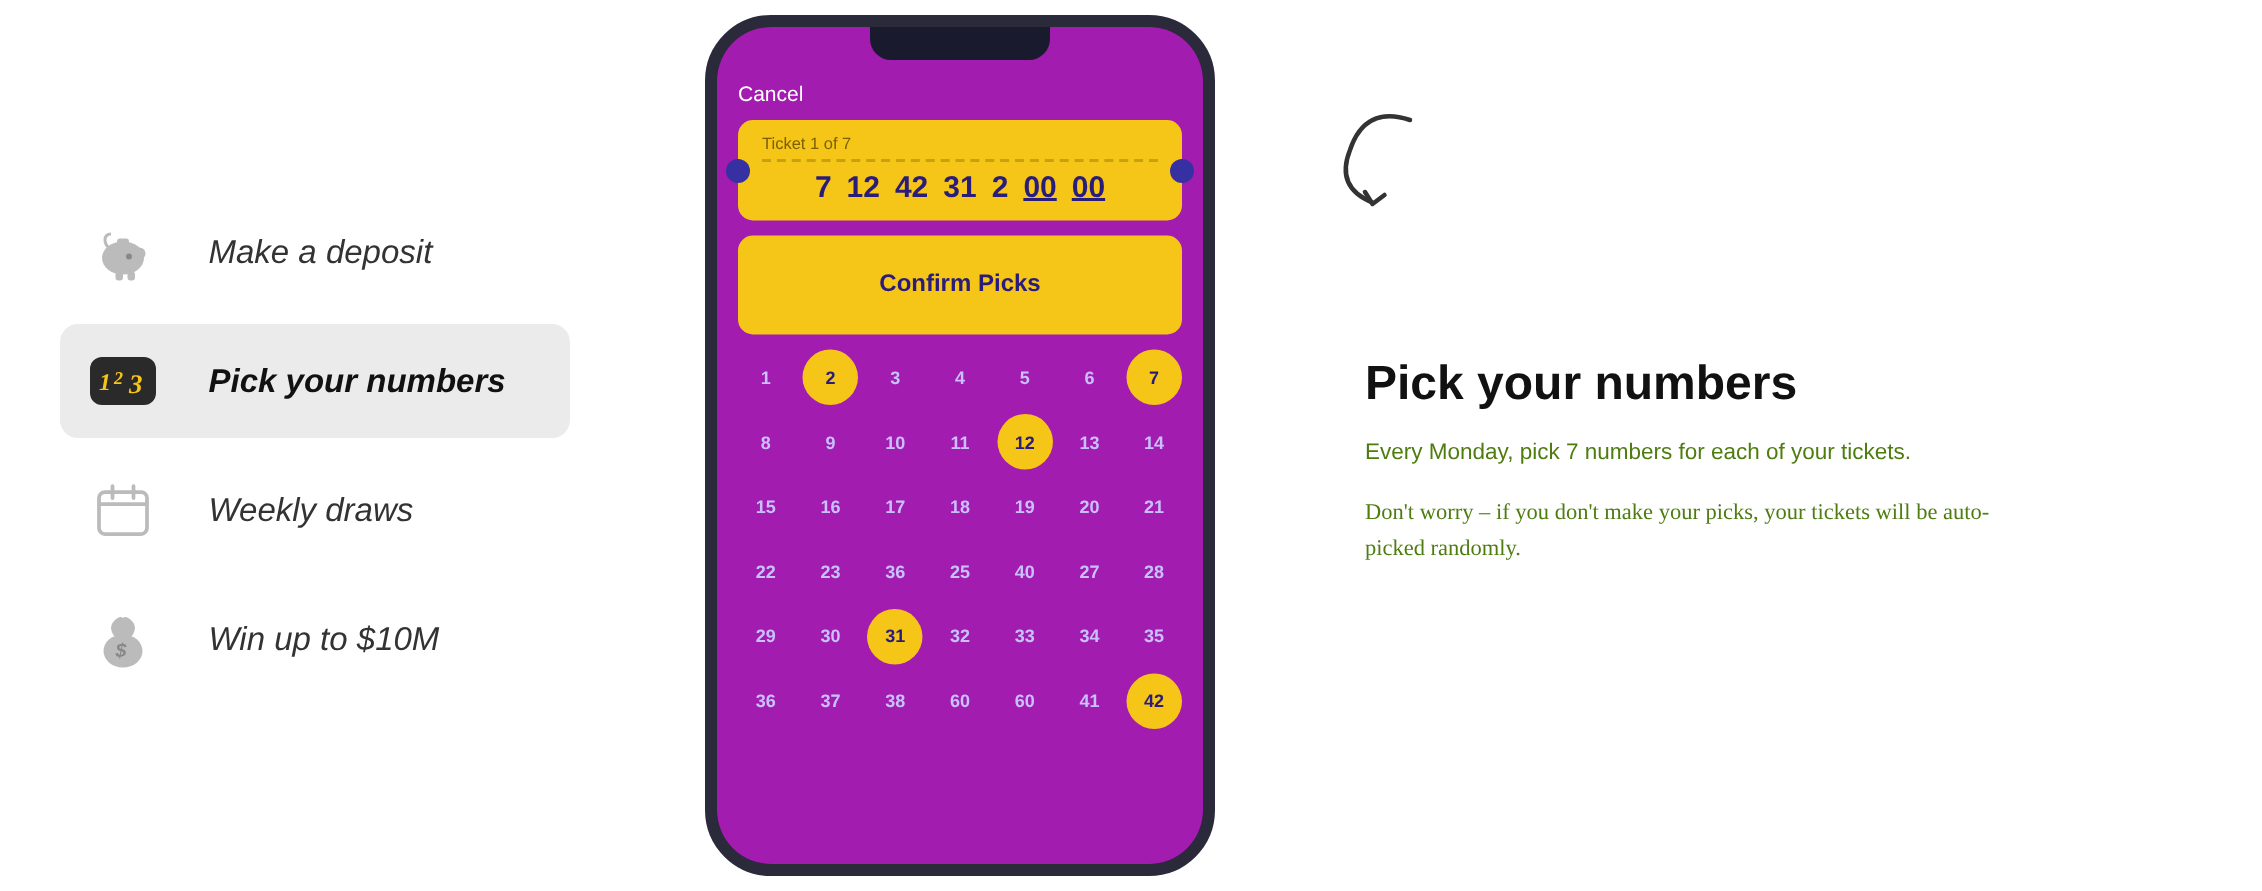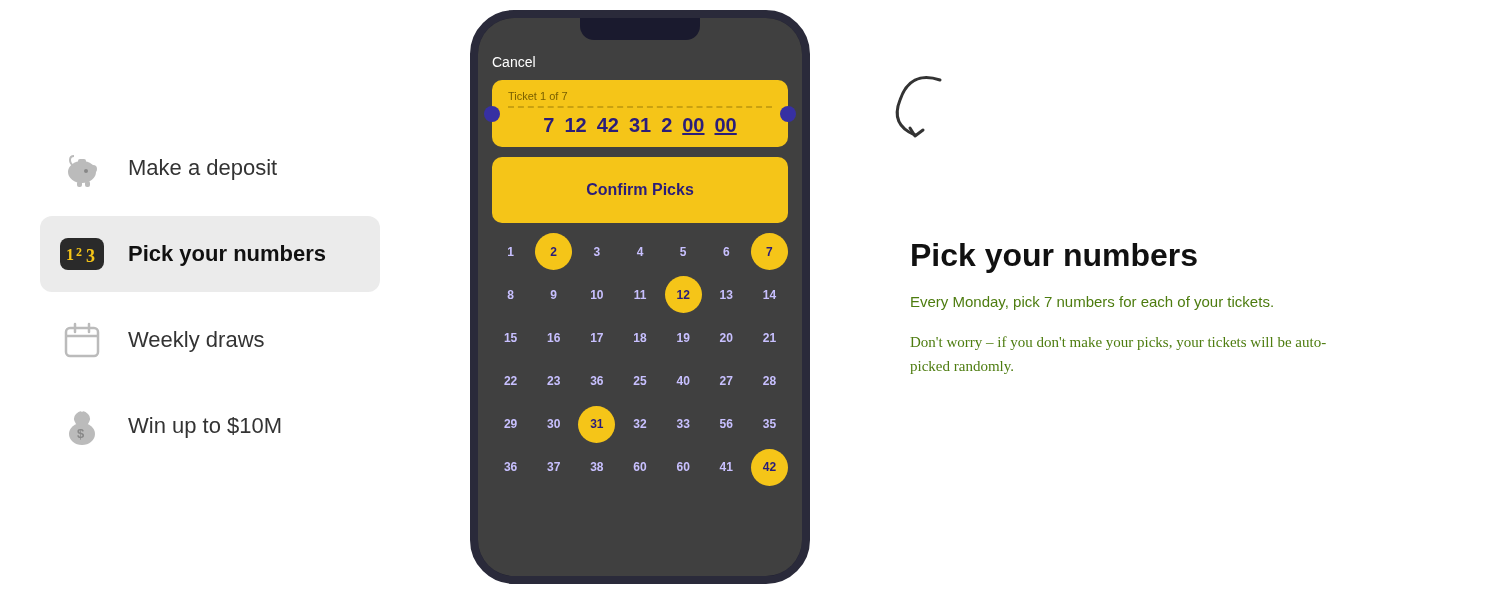--- a/index.html
+++ b/index.html
@@ -19,24 +19,25 @@
       padding: 30px 40px;
       display: flex;
       flex-direction: column;
       gap: 10px;
       justify-content: center;
     }
 
     .sidebar-item {
       display: flex;
       align-items: center;
-      gap: 20px;
+      gap: 31px;
       padding: 12px 16px;
       border-radius: 12px;
       cursor: pointer;
+      font-style: italic;
     }
 
     .sidebar-item.active {
       background: #ebebeb;
     }
 
     .sidebar-item .icon-wrap {
       width: 52px;
       height: 52px;
       display: flex;
@@ -83,21 +84,21 @@
       background: #1a1a2e;
       border-radius: 0 0 14px 14px;
       position: absolute;
       top: 0;
       left: 50%;
       transform: translateX(-50%);
       z-index: 10;
     }
 
     .phone-screen {
-      background: #404040;
+      background: #a21caf;
       flex: 1;
       margin-top: 0;
       padding: 28px 14px 14px;
       display: flex;
       flex-direction: column;
       gap: 10px;
       overflow: hidden;
     }
 
     .cancel-btn {
@@ -354,21 +355,21 @@
           <div class="num-cell">36</div>
           <div class="num-cell">25</div>
           <div class="num-cell">40</div>
           <div class="num-cell">27</div>
           <div class="num-cell">28</div>
           <div class="num-cell">29</div>
           <div class="num-cell">30</div>
           <div class="num-cell selected">31</div>
           <div class="num-cell">32</div>
           <div class="num-cell">33</div>
-          <div class="num-cell">56</div>
+          <div class="num-cell">34</div>
           <div class="num-cell">35</div>
           <div class="num-cell">36</div>
           <div class="num-cell">37</div>
           <div class="num-cell">38</div>
           <div class="num-cell">60</div>
           <div class="num-cell">60</div>
           <div class="num-cell">41</div>
           <div class="num-cell selected">42</div>
         </div>
 

